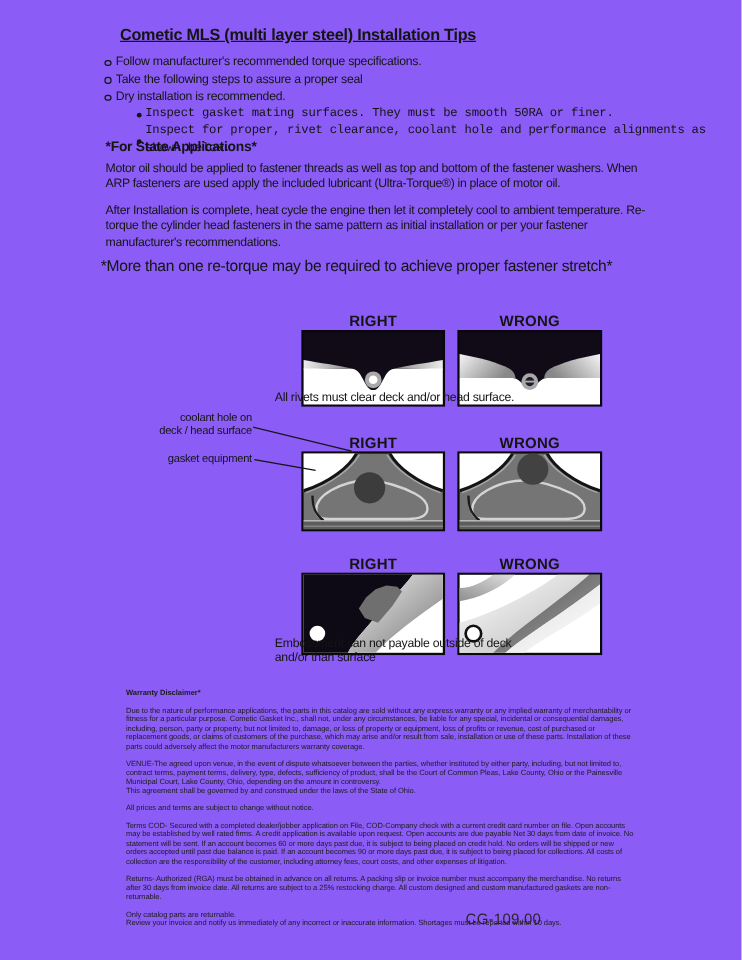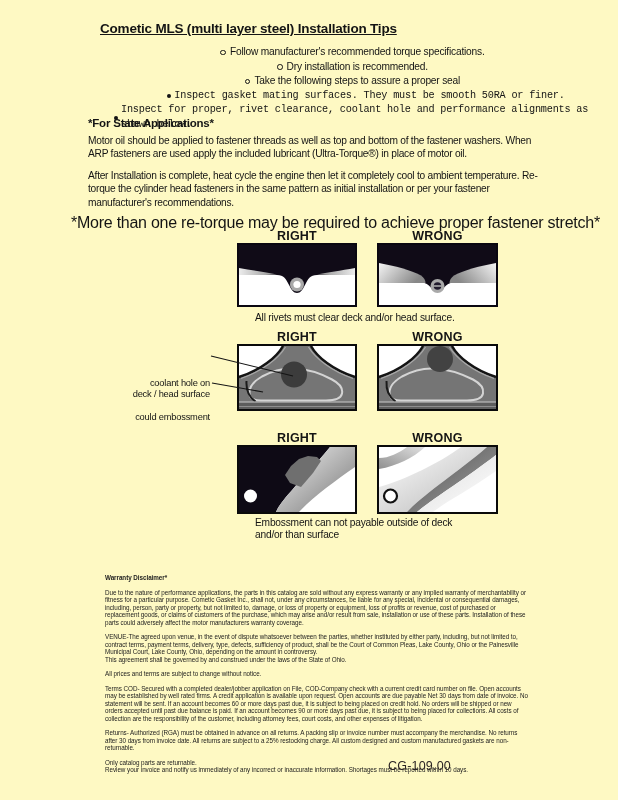--- a/index.html
+++ b/index.html
@@ -1,37 +1,37 @@
 <!DOCTYPE html>
 <html><head>
 <meta charset="utf-8">
 <style>
   html,body{margin:0;padding:0;background:#ffffff;}
-  .page{position:relative;width:618px;height:800px;background:#fef9c3;overflow:hidden;
+  .page{position:relative;width:618px;height:800px;background:#8b5cf6;overflow:hidden;
         font-family:"Liberation Sans", sans-serif;color:#141414;}
   .title{position:absolute;left:100px;top:21px;font-size:13.5px;font-weight:bold;
          letter-spacing:-0.2px;text-decoration:underline;}
   .tips{position:absolute;left:87px;top:45px;font-size:10.2px;letter-spacing:-0.2px;line-height:14.5px;}
-  .tip{display:flex;align-items:center;justify-content:center;}
+  .tip{display:flex;align-items:center;}
   .tip.sub{margin-left:27px;font-family:Liberation Mono, monospace;}
   .m-circ{flex:none;width:3.5px;height:3.5px;border:1px solid #141414;border-radius:50%;margin-right:4px;}
   .m-dot{flex:none;width:4px;height:4px;background:#141414;border-radius:50%;margin-right:3px;}
   .diesel-heading{position:absolute;left:88px;top:117px;font-size:11.5px;font-weight:bold;letter-spacing:-0.2px;}
   .body-par{position:absolute;left:88px;width:452px;margin:0;font-size:10.2px;
             letter-spacing:-0.25px;line-height:13.4px;}
   .p1{top:134px;}
   .p2{top:169px;}
-  .note{position:absolute;left:71px;top:214px;font-size:16px;letter-spacing:-0.25px;}
-  .drow{position:absolute;left:237px;display:flex;gap:20px;}
+  .note{position:absolute;left:84px;top:214px;font-size:13px;letter-spacing:-0.25px;}
+  .drow{position:absolute;left:251px;display:flex;gap:10px;margin-top:32px;}
   .panel{display:flex;flex-direction:column;}
   .dhead{text-align:center;font-weight:bold;font-size:12.5px;line-height:14px;letter-spacing:0.2px;}
   .panel svg{display:block;}
-  .dcaption{position:absolute;left:255px;font-size:10.2px;letter-spacing:-0.2px;line-height:11.5px;}
+  .dcaption{position:absolute;left:229px;font-size:10.2px;letter-spacing:-0.2px;line-height:11.5px;margin-top:14px;}
   .ann{position:absolute;left:100px;width:110px;text-align:right;font-size:9.3px;
-       letter-spacing:-0.2px;line-height:11px;margin-top:35px;}
+       letter-spacing:-0.2px;line-height:11px;}
   .leaders{position:absolute;left:205px;top:340px;}
   .legal{position:absolute;left:105px;top:574px;width:425px;font-size:6.3px;
          letter-spacing:-0.05px;line-height:7.5px;color:#1c1c1c;}
   .lheading{font-weight:bold;margin:0 0 7px 0;}
   .lp{margin:7px 0 0 0;}
   .lp.tight{margin-top:0;}
   .pagenum{position:absolute;left:388px;top:759px;font-size:12.5px;letter-spacing:0.2px;color:#2b2424;}
 </style>
 </head>
 <body>
@@ -40,25 +40,25 @@
 
   <div class="title">Cometic MLS (multi layer steel) Installation Tips</div>
 
   <div class="tips">
     <div class="tip">
       <span class="m-circ"></span>
       <span>Follow manufacturer's recommended torque specifications.</span>
     </div>
     <div class="tip">
       <span class="m-circ"></span>
-      <span>Dry installation is recommended.</span>
+      <span>Take the following steps to assure a proper seal</span>
     </div>
     <div class="tip">
       <span class="m-circ"></span>
-      <span>Take the following steps to assure a proper seal</span>
+      <span>Dry installation is recommended.</span>
     </div>
     <div class="tip sub">
       <span class="m-dot"></span>
       <span>Inspect gasket mating surfaces.  They must be smooth 50RA or finer.</span>
     </div>
     <div class="tip sub">
       <span class="m-dot"></span>
       <span>Inspect for proper, rivet clearance, coolant hole and performance alignments as shown below.</span>
     </div>
   </div>
@@ -151,21 +151,21 @@
         <rect x="2" y="58.7" width="117" height="6.3" fill="#5d5d5d"></rect>
         <rect x="2" y="62" width="117" height="1" fill="#8f8f8f"></rect>
       </svg>
     </div>
   </div>
 
   <div class="ann" style="top:343px">
     <div>coolant hole on</div>
     <div>deck / head surface</div>
   </div>
-  <div class="ann" style="top:377px">could embossment</div>
+  <div class="ann" style="top:377px">gasket equipment</div>
   <svg class="leaders" width="100" height="60" viewBox="0 0 100 60">
     <line x1="6" y1="16" x2="88" y2="36" stroke="#141414" stroke-width="1.1"></line>
     <line x1="7" y1="43" x2="58" y2="52" stroke="#141414" stroke-width="1.1"></line>
   </svg>
 
   <div class="drow" style="top:431px">
     <div class="panel">
       <div class="dhead">RIGHT</div>
       <svg width="120" height="69" viewBox="0 0 120 69">
         <defs>

